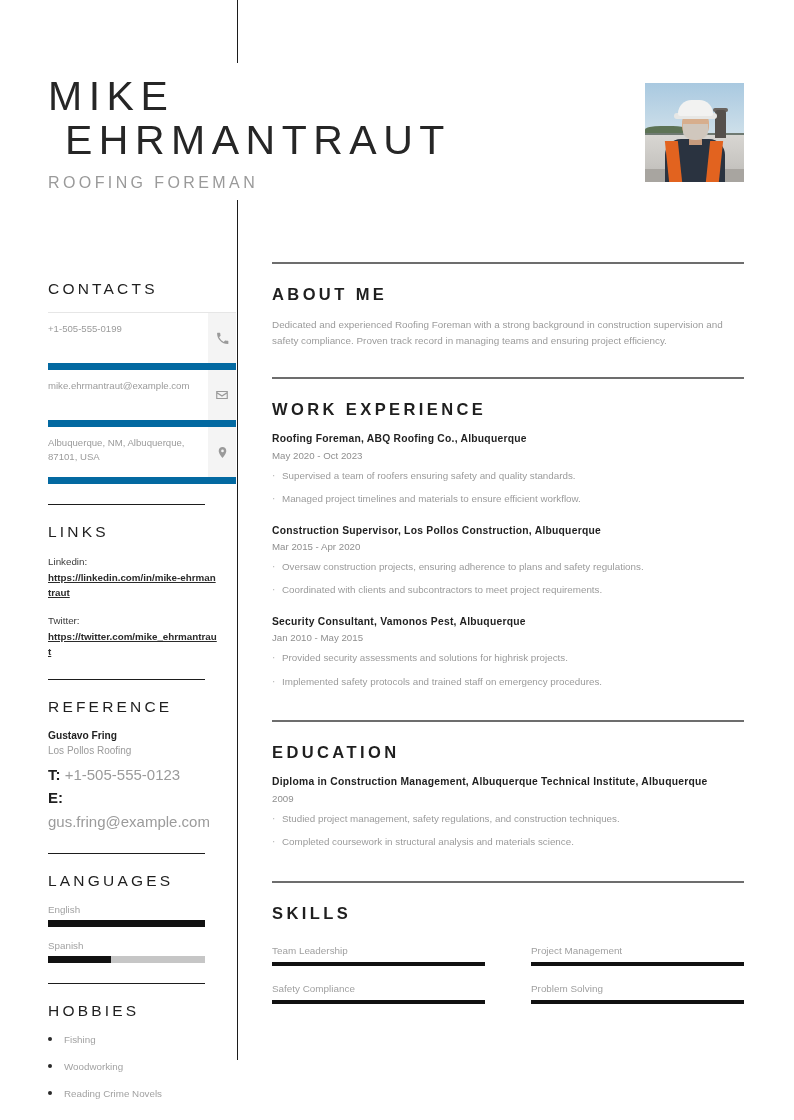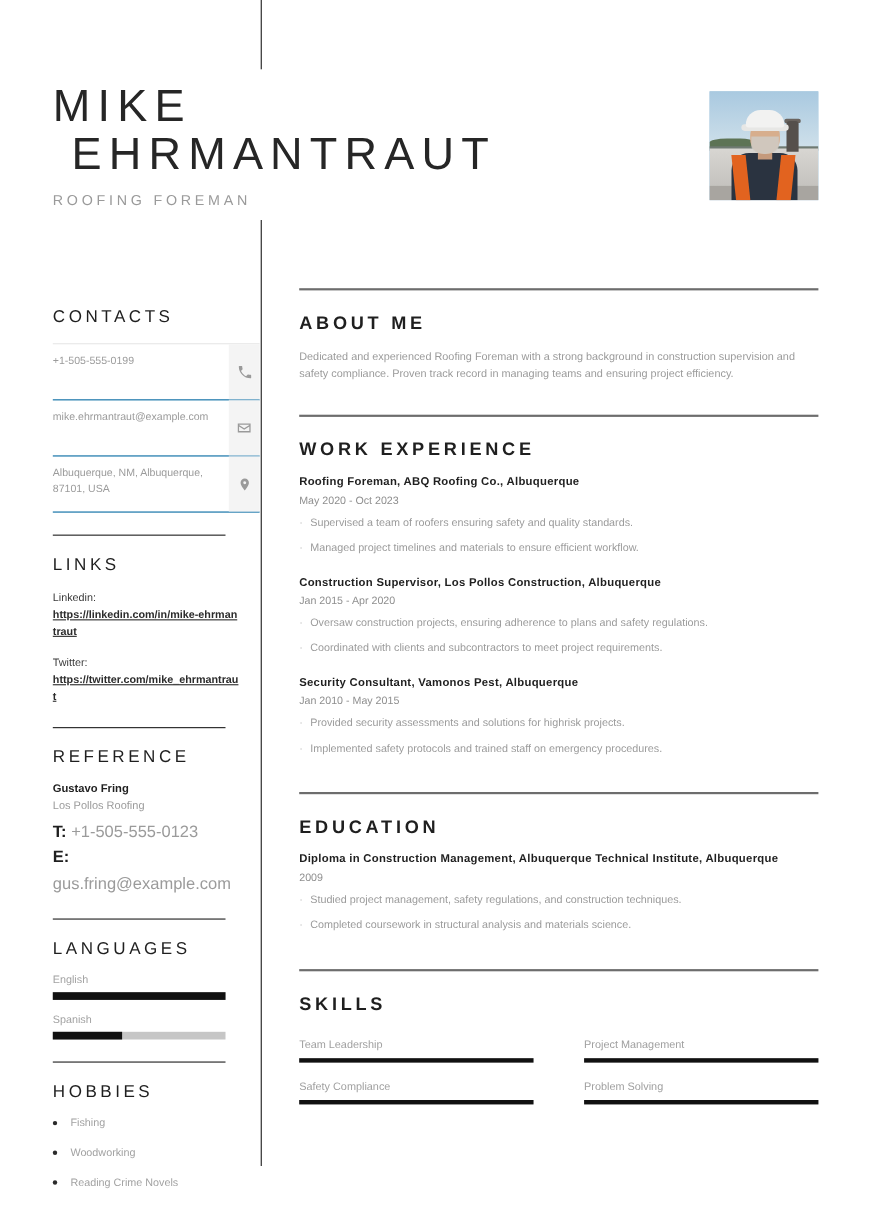--- a/index.html
+++ b/index.html
@@ -61,21 +61,21 @@
     letter-spacing: 6.5px;
     color: #262626;
     line-height: 1.08;
     white-space: nowrap;
   }
   .name-line.second {
     margin-left: 17px;
   }
   .job-title {
     margin-top: 11px;
-    font-size: 13px;
+    font-size: 16px;
     letter-spacing: 3.4px;
     color: #9a9a9a;
     font-weight: 400;
   }
   .photo {
     position: absolute;
     left: 645px;
     top: 83px;
     width: 99px;
     height: 99px;
@@ -193,21 +193,21 @@
   
   .contact-block {
     position: relative;
     width: 188px;
   }
   .contact-row {
     position: relative;
     display: flex;
     align-items: flex-start;
     min-height: 32px;
-    border-bottom: 1px solid #0369a1;
+    border-bottom: 7px solid #0369a1;
     padding: 9px 0 9px 0;
   }
   .contact-row:first-child { border-top: 1px solid #e6e6e6; }
   .contact-text {
     flex: 1 1 auto;
     font-size: 9.6px;
     line-height: 1.45;
     color: #9b9b9b;
     padding-right: 6px;
     word-break: break-word;
@@ -534,21 +534,21 @@
           <span class="bullet-text">Supervised a team of roofers ensuring safety and quality standards.</span>
         </div>
         <div class="bullet-row">
           <span class="bullet-dot">·</span>
           <span class="bullet-text">Managed project timelines and materials to ensure efficient workflow.</span>
         </div>
       </div>
 
       <div class="entry">
         <div class="entry-title">Construction Supervisor, Los Pollos Construction, Albuquerque</div>
-        <div class="entry-date">Jan 2015 - Apr 2020</div>
+        <div class="entry-date">Mar 2015 - Apr 2020</div>
         <div class="bullet-row">
           <span class="bullet-dot">·</span>
           <span class="bullet-text">Oversaw construction projects, ensuring adherence to plans and safety regulations.</span>
         </div>
         <div class="bullet-row">
           <span class="bullet-dot">·</span>
           <span class="bullet-text">Coordinated with clients and subcontractors to meet project requirements.</span>
         </div>
       </div>
 

